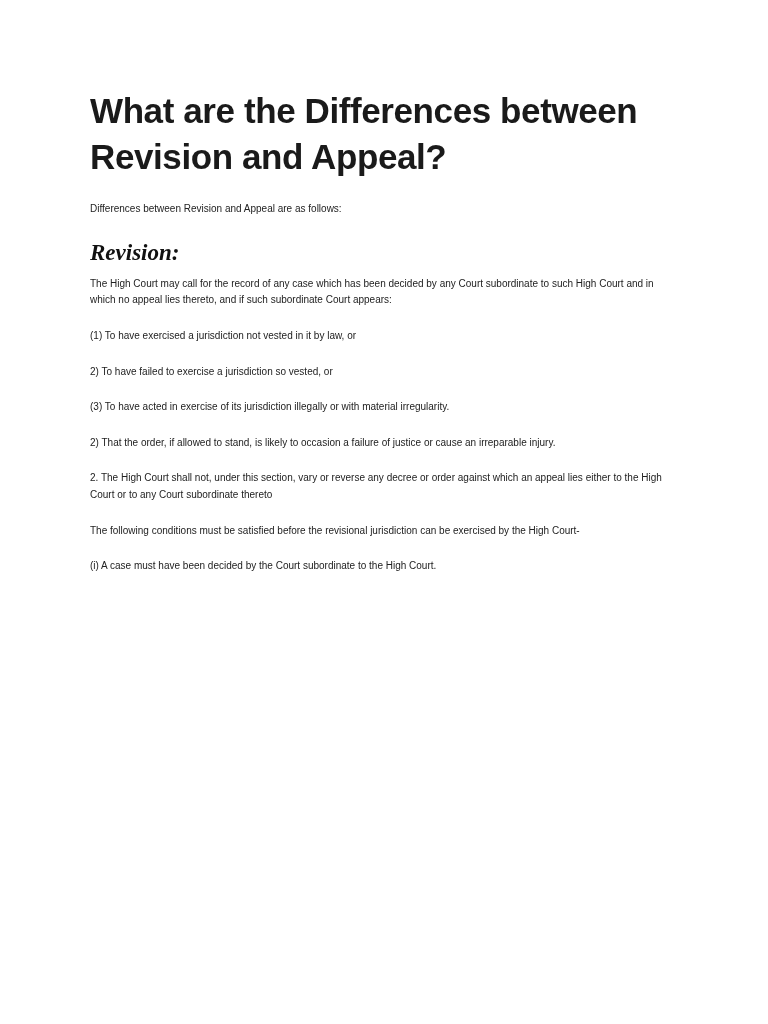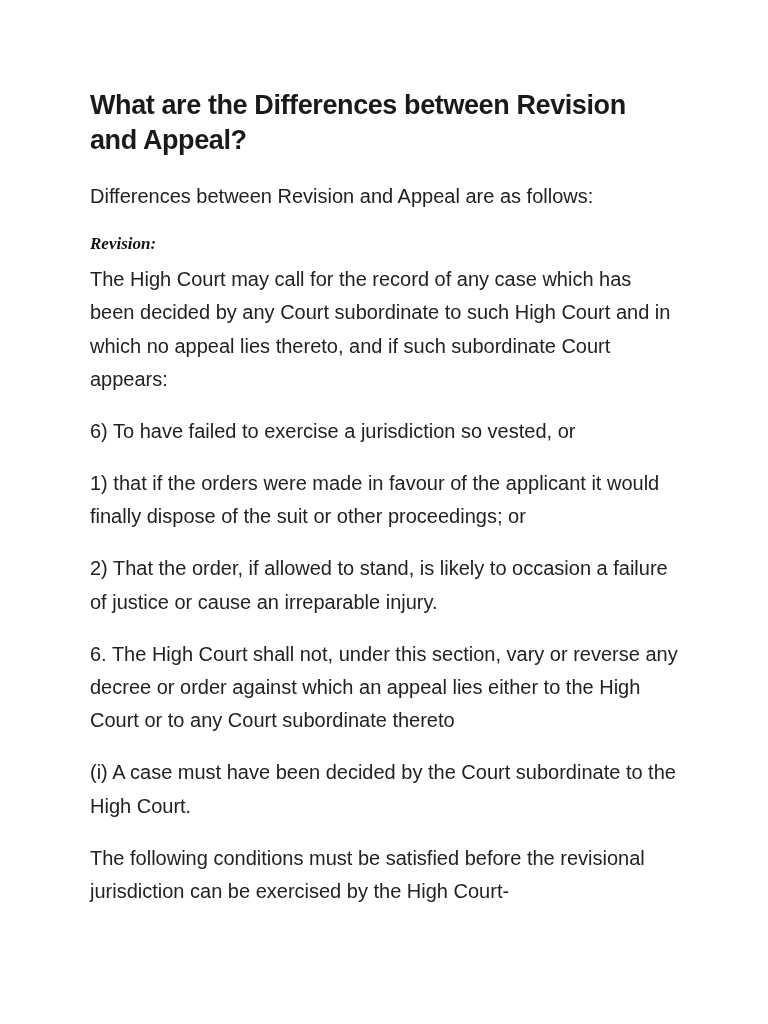--- a/index.html
+++ b/index.html
@@ -17,58 +17,59 @@
   .page {
     width: 768px;
     height: 1024px;
     background: #ffffff;
     box-sizing: border-box;
     padding: 88px 90px 40px 90px;
     position: relative;
   }
   .doc-title {
     font-family: "Liberation Sans", sans-serif;
-    font-size: 27px;
+    font-size: 35px;
     line-height: 1.30;
     font-weight: bold;
     letter-spacing: -0.4px;
     color: #1a1a1a;
     margin: 0 0 22px 0;
     max-width: 600px;
   }
   p.para {
-    font-size: 20px;
+    font-size: 10px;
     line-height: 1.66;
     color: #222222;
     margin: 0 0 19px 0;
     max-width: 592px;
     text-align: left;
   }
   .subhead {
     font-family: "Liberation Serif", serif;
     font-style: italic;
     font-weight: bold;
-    font-size: 17px;
+    font-size: 23px;
     line-height: 1.4;
     color: #111111;
     margin: 0 0 7px 0;
   }
 </style>
 </head>
 <body>
 
 <div class="page">
 
   <h1 class="doc-title">What are the Differences between Revision and Appeal?</h1>
 
   <p class="para">Differences between Revision and Appeal are as follows:</p>
 
   <div class="subhead">Revision:</div>
 
   <p class="para">The High Court may call for the record of any case which has been decided by any Court subordinate to such High Court and in which no appeal lies thereto, and if such subordinate Court appears:</p>
-  <p class="para">6) To have failed to exercise a jurisdiction so vested, or</p>
-  <p class="para">1) that if the orders were made in favour of the applicant it would finally dispose of the suit or other proceedings; or</p>
+  <p class="para">(1) To have exercised a jurisdiction not vested in it by law, or</p>
+  <p class="para">2) To have failed to exercise a jurisdiction so vested, or</p>
+  <p class="para">(3) To have acted in exercise of its jurisdiction illegally or with material irregularity.</p>
   <p class="para">2) That the order, if allowed to stand, is likely to occasion a failure of justice or cause an irreparable injury.</p>
-  <p class="para">6. The High Court shall not, under this section, vary or reverse any decree or order against which an appeal lies either to the High Court or to any Court subordinate thereto</p>
+  <p class="para">2. The High Court shall not, under this section, vary or reverse any decree or order against which an appeal lies either to the High Court or to any Court subordinate thereto</p>
+  <p class="para">The following conditions must be satisfied before the revisional jurisdiction can be exercised by the High Court-</p>
   <p class="para">(i) A case must have been decided by the Court subordinate to the High Court.</p>
-  <p class="para">The following conditions must be satisfied before the revisional jurisdiction can be exercised by the High Court-</p>
 
 </div>
 
 </body></html>

